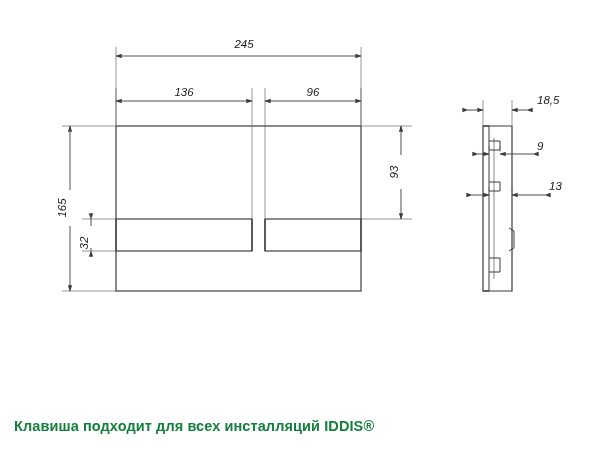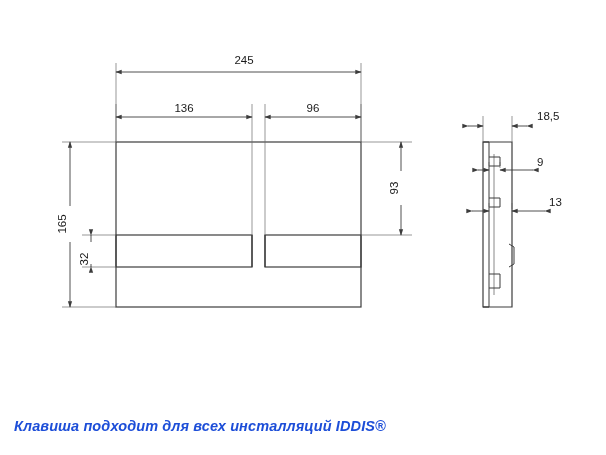--- a/index.html
+++ b/index.html
@@ -12,40 +12,40 @@
     width: 606px;
     height: 455px;
     position: relative;
     font-family: "Liberation Sans", sans-serif;
     color: #1a1a1a;
     overflow: hidden;
   }
   #drawing-wrap {
     position: absolute;
     left: 0;
-    top: 16px;
+    top: 0;
     width: 606px;
     height: 400px;
+    font-style: italic;
   }
   svg#tech-drawing {
     display: block;
     width: 606px;
     height: 400px;
   }
   .caption {
     position: absolute;
     left: 14px;
     top: 418px;
     width: 580px;
     font-size: 14.5px;
     font-weight: bold;
     letter-spacing: 0.1px;
-    color: #1d4ed8;
+    color: #15803d;
     line-height: 1.2;
-    font-style: italic;
   }
   text {
     font-family: "Liberation Sans", sans-serif;
     font-size: 11.5px;
     fill: #1a1a1a;
   }
 </style>
 </head>
 <body>
 

